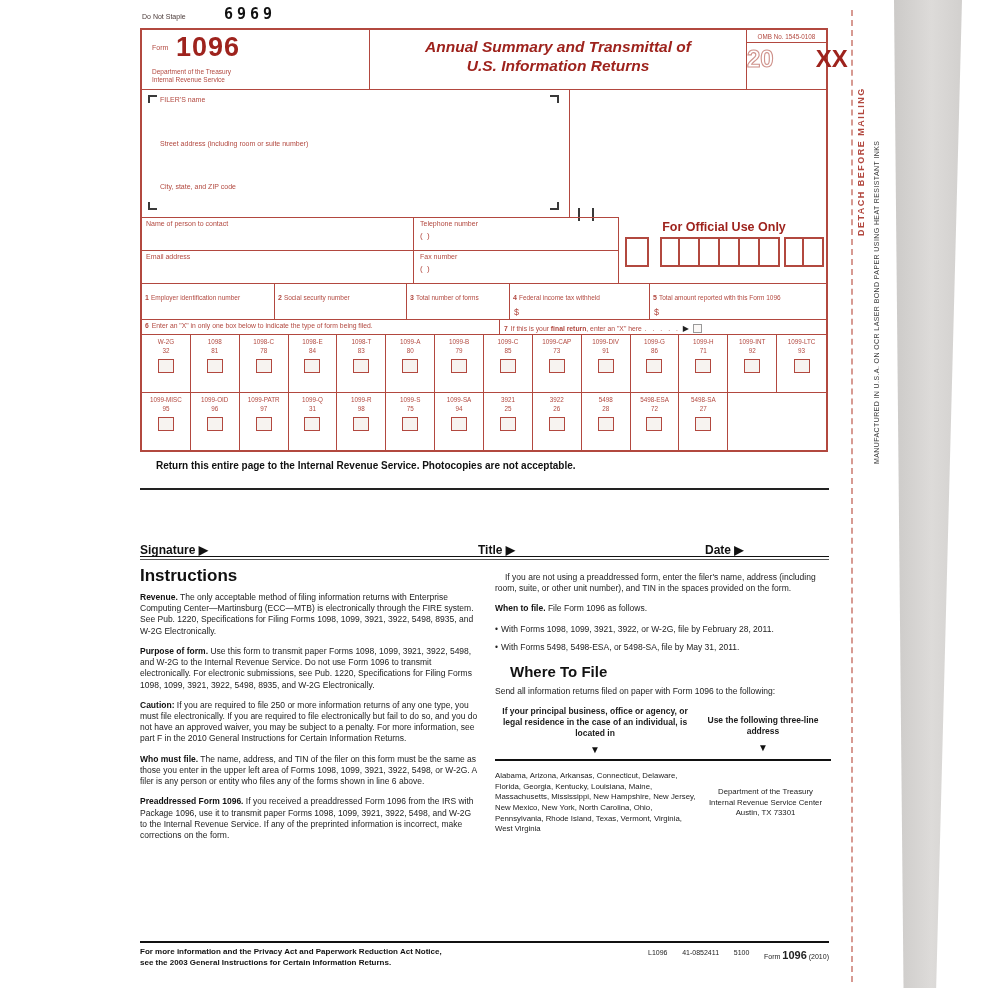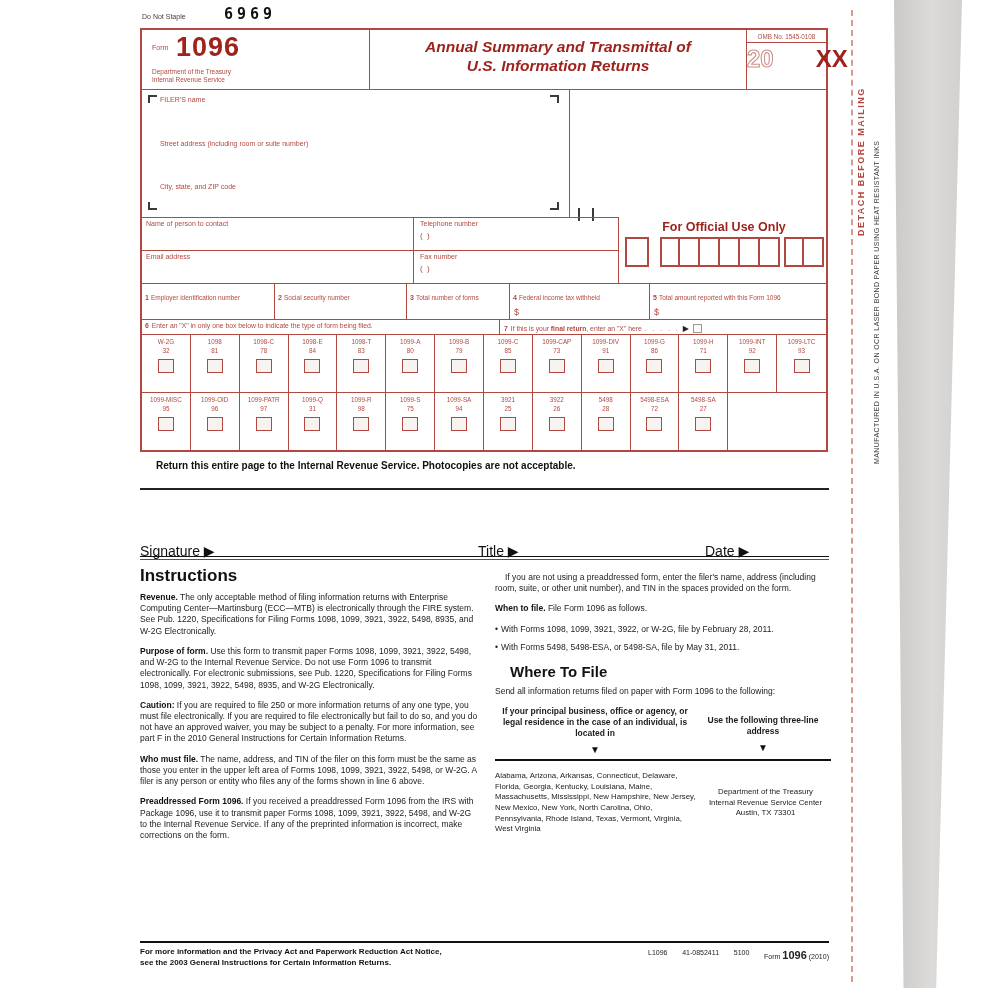--- a/index.html
+++ b/index.html
@@ -87,21 +87,21 @@
   .type-cell:last-child{border-right:none;}
   .tname{font-size:6.3px;line-height:1.1;}
   .tcode{font-size:6.3px;margin-top:1px;}
   .cb{width:16px;height:14px;border:1.5px solid var(--red);background:#f7f3f0;margin:5px auto 0;}
   .type-blank{grid-column:span 2;border-right:none;}
 
   
   .return-notice{left:140px;top:460px;width:690px;font-size:10px;font-weight:bold;color:#111;margin-left:16px;}
   .rule-a{left:140px;top:488px;width:689px;height:2px;background:#222;}
   .perjury{left:140px;top:495px;width:689px;font-size:8px;line-height:1.5;color:#222;}
-  .sig-label{top:543px;font-size:14px;font-weight:normal;color:#111;}
+  .sig-label{top:543px;font-size:12px;font-weight:bold;color:#111;}
   .sig-rule{left:140px;top:556px;width:689px;height:2px;border-top:1.5px solid #111;border-bottom:1px solid #555;}
 
   .instr-left{left:140px;top:566px;width:338px;}
   .instr-right{left:495px;top:572px;width:336px;}
   .instr-h{font-size:17px;font-weight:bold;color:#111;margin:0 0 6px 0;}
   .ipara{font-size:8.5px;line-height:1.32;color:#222;margin:0 0 9px 0;}
   .ipara b{color:#111;}
   .rintro{text-indent:10px;}
   .bullet{font-size:8.5px;line-height:1.32;color:#222;margin:0 0 7px 0;}
   .bullet .bdot{margin-right:3px;}

